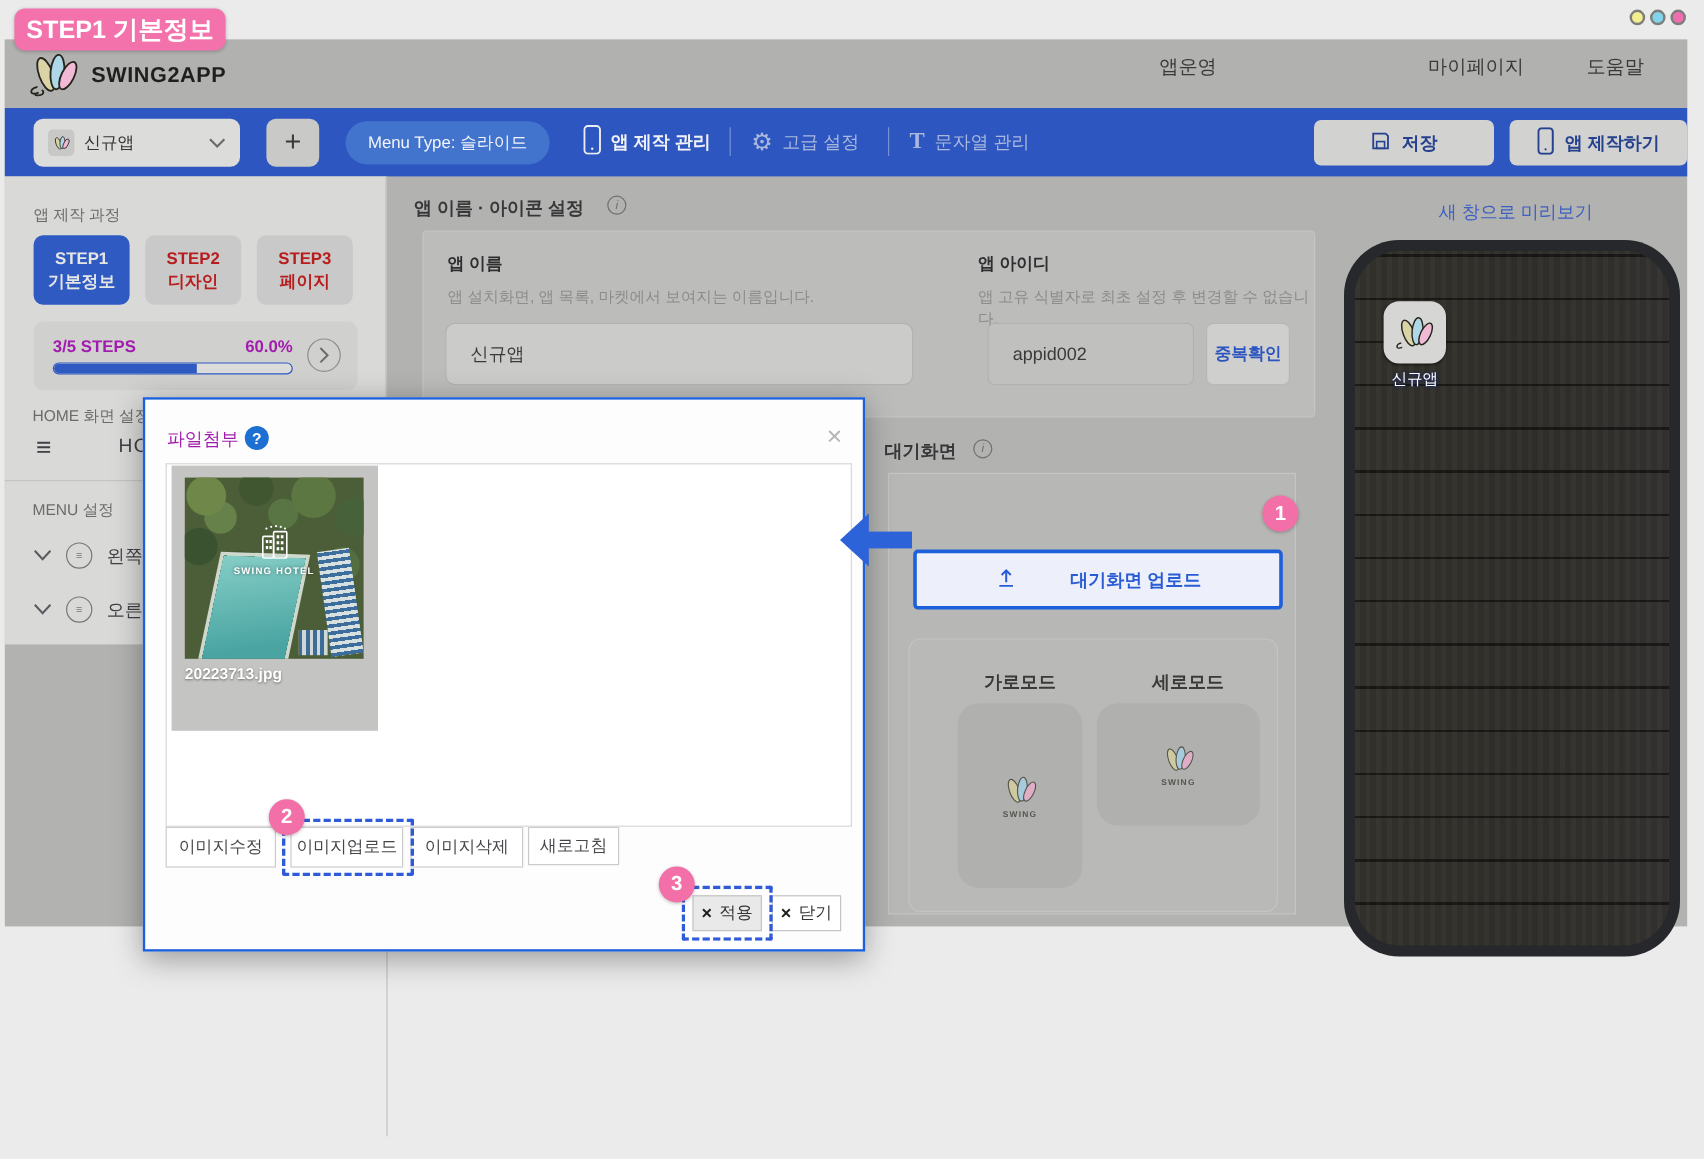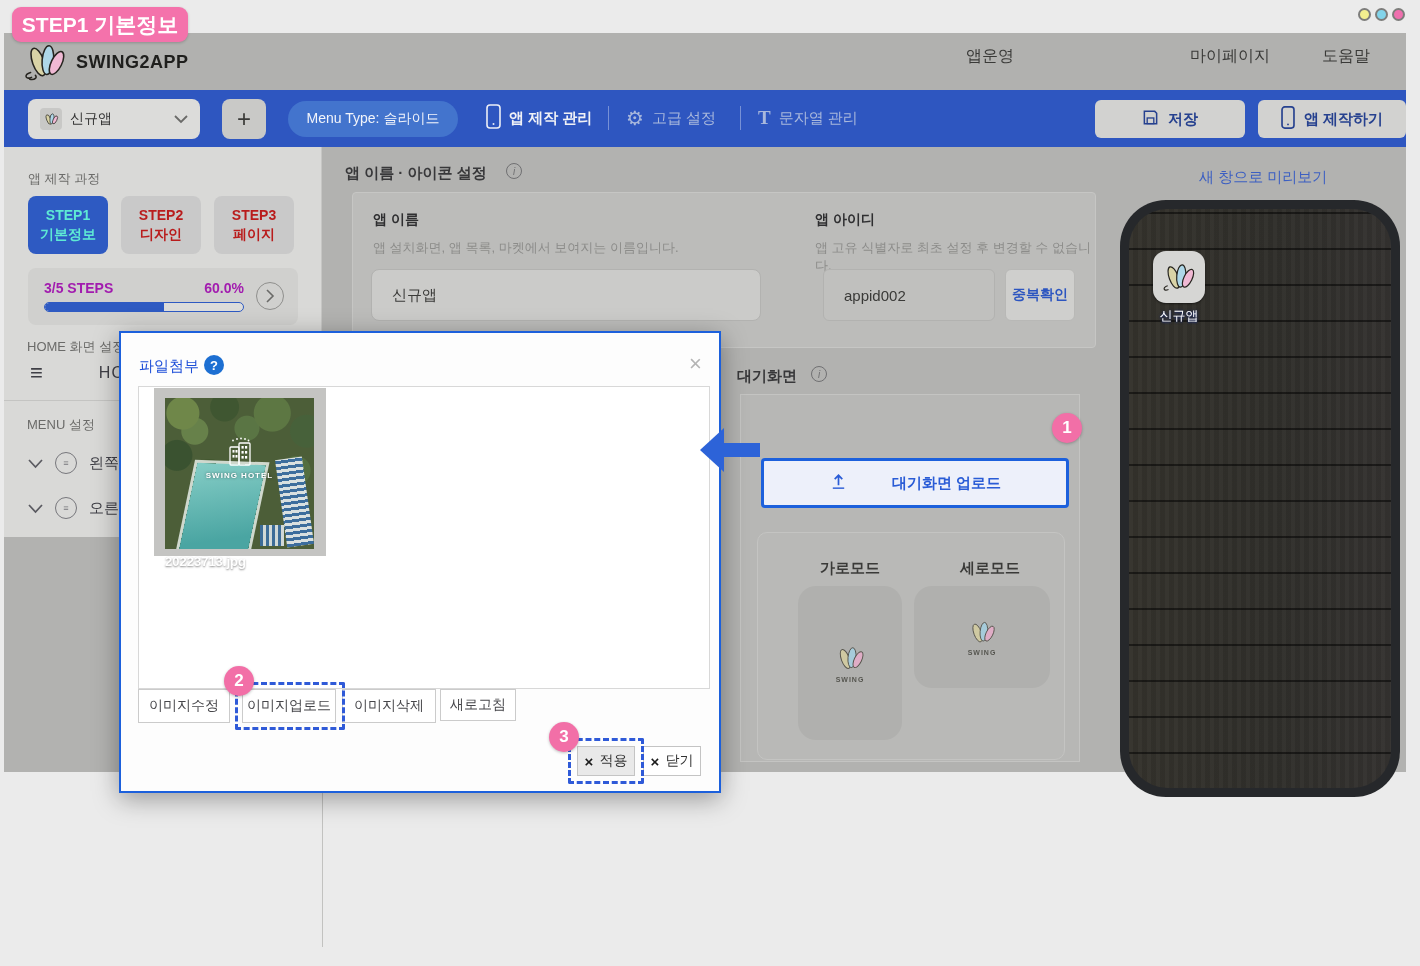--- a/index.html
+++ b/index.html
@@ -15,21 +15,21 @@
   .dropdown{background:#dcdcda;border-radius:8px;display:flex;align-items:center;padding:0 12px;gap:8px;color:#333;font-size:14px;}
   .plusbtn{background:#c9c9c7;border-radius:8px;color:#3a3a38;font-size:24px;display:flex;align-items:center;justify-content:center;cursor:pointer;}
   .pill{background:#4374cd;border-radius:18px;color:#f2f4fa;font-size:14px;display:flex;align-items:center;justify-content:center;}
   .tlink{display:flex;align-items:center;gap:8px;color:#f0f1f6;font-size:15px;font-weight:bold;}
   .tlink.dim{color:#a9b8dc;font-weight:normal;}
   .tdiv{width:1px;height:24px;background:rgba(255,255,255,.35);}
   .bluebtn{background:#d2d2d0;border-radius:6px;display:flex;align-items:center;justify-content:center;gap:9px;color:#26418f;font-size:15px;font-weight:bold;cursor:pointer;}
   .side{left:0;top:114px;width:318px;height:390px;background:#d9d9d7;border-right:1px solid #c6c6c4;}
   .slabel{font-size:13px;color:#6b6b69;}
   .stepcard{width:80px;height:58px;border-radius:8px;background:#c9c9c9;color:#b91c1c;font-size:14px;font-weight:bold;text-align:center;display:flex;flex-direction:column;justify-content:center;gap:3px;cursor:pointer;}
-  .stepcard.active{background:#2e5ac2;color:#5eead4;}
+  .stepcard.active{background:#2e5ac2;color:#e5e5e5;}
   .progcard{background:#d0d0ce;border-radius:8px;}
   .ptext{font-size:14px;font-weight:bold;color:#a21caf;}
   .ptrack{height:10px;border:1.5px solid #2e5ac2;border-radius:6px;background:#dcdcda;overflow:hidden;}
   .pfill{height:100%;background:#2e5ac2;border-radius:6px 0 0 6px;}
   .circbtn{border:1.5px solid #8f8f8d;border-radius:50%;display:flex;align-items:center;justify-content:center;color:#6a6a68;cursor:pointer;}
   .hline{background:#c4c4c2;height:1px;}
   .menurow{display:flex;align-items:center;gap:12px;color:#3f3f46;font-size:15px;cursor:pointer;}
   .circlist{width:20px;height:20px;border:1.5px solid #77777c;border-radius:50%;display:flex;align-items:center;justify-content:center;font-size:9px;color:#77777c;}
   .sect-title{font-size:15px;font-weight:bold;color:#38383a;}
   .info-i{display:inline-flex;width:16px;height:16px;border:1px solid #707072;border-radius:50%;align-items:center;justify-content:center;font-size:10px;color:#707072;font-style:italic;vertical-align:-3px;}
@@ -49,21 +49,21 @@
   .phone{background:#26282b;border-radius:46px;}
   .screen{position:absolute;left:9px;top:9px;right:9px;bottom:9px;border-radius:38px;overflow:hidden;
     background-color:#302e2a;
     background-image:
       repeating-linear-gradient(0deg, rgba(0,0,0,0) 0 34px, rgba(0,0,0,.5) 34px 36px),
       repeating-linear-gradient(90deg, rgba(255,255,255,.02) 0 4px, rgba(0,0,0,.04) 4px 9px),
       linear-gradient(90deg,#34322c,#302f2b 55%,#343230);}
   .apptile{background:#d6d6d4;border-radius:13px;display:flex;align-items:center;justify-content:center;box-shadow:0 1px 2px rgba(0,0,0,.5);}
   .applabel{font-size:13px;color:#fff;text-shadow:0 1px 2px #1b2a66,0 0 3px #1b2a66;text-align:center;}
   .modal{background:#fdfdfd;border:2px solid #1c60dc;box-shadow:0 6px 24px rgba(0,0,0,.35);z-index:60;}
-  .mtitle{font-size:15px;color:#1d4ed8;}
+  .mtitle{font-size:15px;color:#a21caf;}
   .helpdot{width:20px;height:20px;border-radius:50%;background:#1d6fd2;color:#fff;font-size:13px;font-weight:bold;display:flex;align-items:center;justify-content:center;cursor:pointer;}
   .mclose{font-size:22px;color:#b4b4b4;cursor:pointer;line-height:1;}
   .mbox{background:#fff;border:1px solid #d8d8d8;}
   .thumbcell{background:#c4c4c2;}
   .pool{position:relative;overflow:hidden;background-color:#4c5e38;
     background-image:
       radial-gradient(circle at 12% 10%,#6f8749 0 16px,transparent 17px),
       radial-gradient(circle at 40% 6%,#3f5631 0 14px,transparent 15px),
       radial-gradient(circle at 72% 10%,#5d7743 0 18px,transparent 19px),
       radial-gradient(circle at 95% 22%,#47613a 0 16px,transparent 17px),
@@ -314,21 +314,21 @@
   <div class="ab numdot" style="left:1052px;top:413px;">1</div>
 
   <div class="ab modal" style="left:119px;top:331px;width:602px;height:462px;">
     <span class="ab mtitle" style="left:18px;top:24px;">파일첨부</span>
     <span class="ab helpdot" style="left:83px;top:22px;">
         <span>?</span>
       </span>
     <span class="ab mclose" style="left:568px;top:20px;">×</span>
 
     <div class="ab mbox" style="left:17px;top:53px;width:572px;height:303px;">
-      <div class="ab thumbcell" style="left:15px;top:1px;width:172px;height:168px;">
+      <div class="ab thumbcell" style="left:4px;top:1px;width:172px;height:221px;">
         <div class="ab pool" style="left:11px;top:10px;width:149px;height:151px;">
           <div class="water"></div>
           <div class="deck"></div>
           <div class="deck2"></div>
           <div class="hotelmark">
             <svg width="30" height="32" viewBox="0 0 30 32">
               <g fill="none" stroke="#fff" stroke-width="1.3">
                 <rect x="5" y="10" width="9" height="18" rx="1"></rect>
                 <rect x="14" y="6" width="11" height="22" rx="1"></rect>
               </g>

